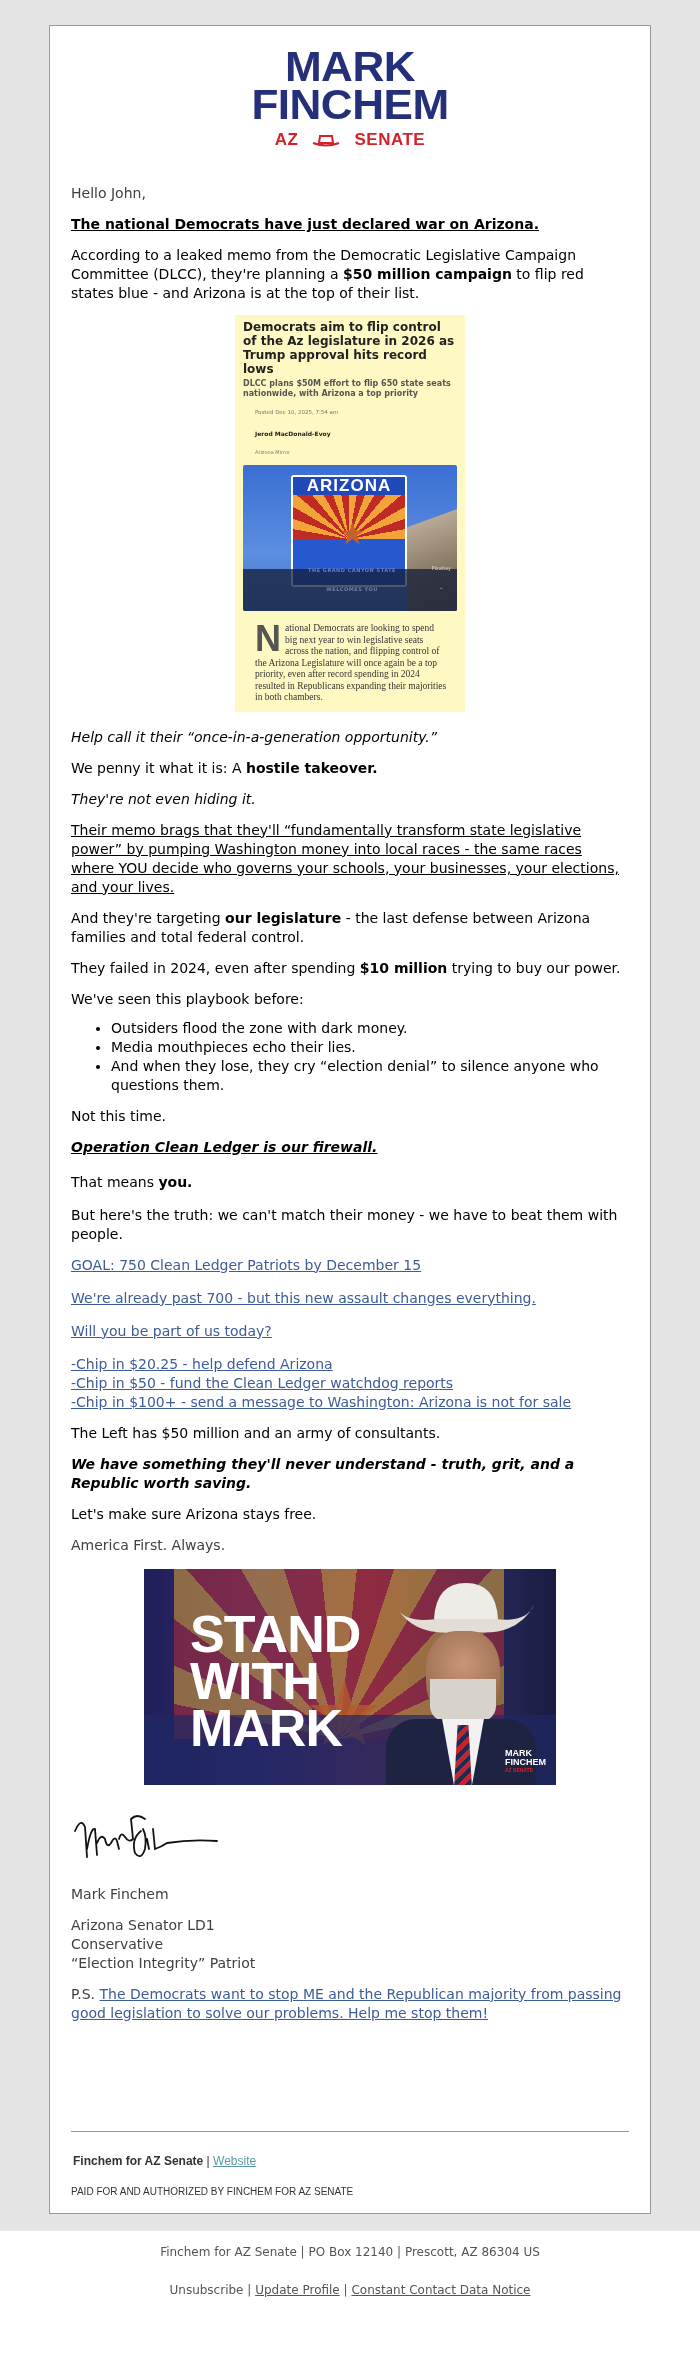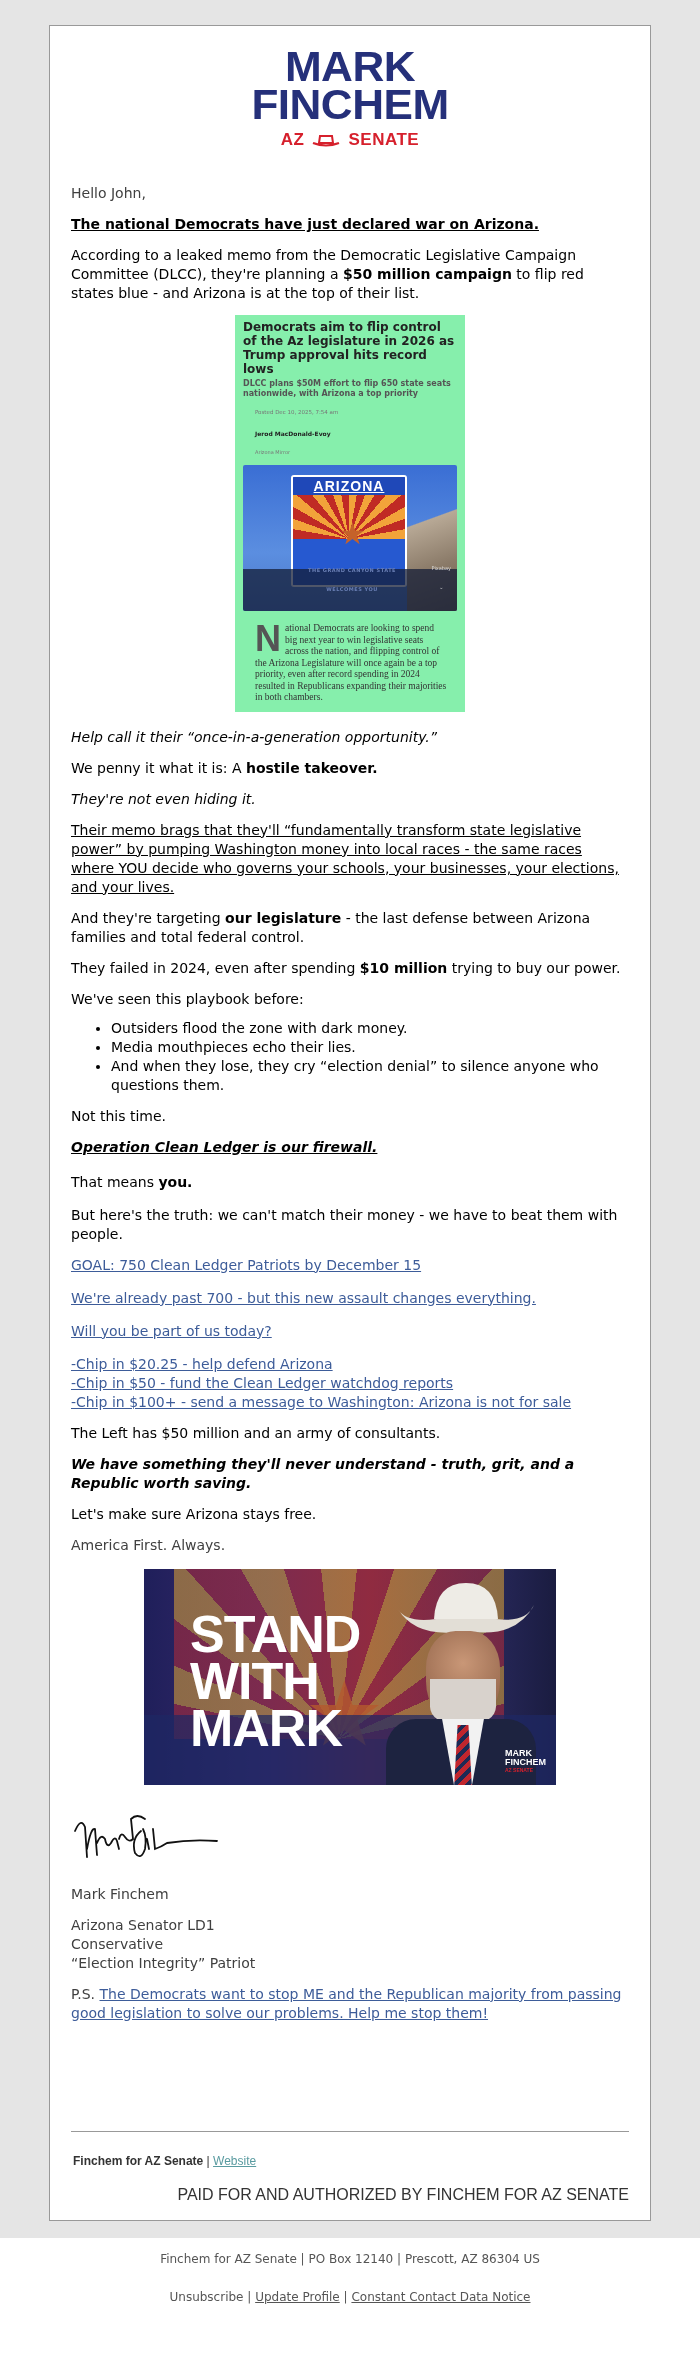--- a/index.html
+++ b/index.html
@@ -13,53 +13,53 @@
   }
   .logo { text-align: center; padding-top: 22px; height: 158px; }
   .logo .line1, .logo .line2 {
     font-family: "Liberation Sans", sans-serif; font-weight: 900;
     color: #25307a; font-size: 42px; line-height: 38px; letter-spacing: -0.5px;
     transform: scaleX(1.05);
   }
   .logo .line3 {
     font-family: "Liberation Sans", sans-serif; font-weight: 700;
     color: #d6202c; font-size: 17px; margin-top: 6px; letter-spacing: 0.5px;
-    display: flex; justify-content: center; align-items: center; gap: 8px;
+    display: flex; justify-content: center; align-items: center; gap: 14px;
   }
   .hat { display: inline-block; width: 28px; height: 14px; }
   .body-text { font-size: 14px; line-height: 19px; font-family: "DejaVu Sans", sans-serif; }
   .body-text p { margin: 0 0 12px 0; }
   .grey { color: #404040; }
   .u { text-decoration: underline; }
   .b { font-weight: bold; }
   .i { font-style: italic; }
   a.link { color: #3d5c99; text-decoration: underline; }
   .headline { font-weight: bold; text-decoration: underline; margin: 14px 0 14px 0; }
   .clip {
-    width: 230px; margin: 0 auto 16px auto; background: #86efac;
+    width: 230px; margin: 0 auto 16px auto; background: #fef9c3;
     padding: 5px 8px 6px 8px;
   }
   .clip h3 { font-size: 12px; line-height: 14px; color: #222; font-weight: bold; }
   .clip .sub { font-size: 8px; line-height: 10px; color: #555; font-weight: bold; margin-top: 3px; }
   .clip .meta1 { font-size: 5.5px; color: #777; margin-top: 4px; padding-left: 12px; }
   .clip .meta2 { font-size: 6px; color: #222; font-weight: bold; padding-left: 12px; margin-top: 2px; }
   .clip .meta3 { font-size: 5px; color: #777; padding-left: 12px; }
   .clip .photo {
     position: relative; width: 214px; height: 146px; margin-top: 3px;
     background: linear-gradient(#3a6ed4, #5b8ee0 60%, #4a78c8);
     overflow: hidden; border-radius: 2px;
   }
   .rocks { position: absolute; right: 0; bottom: 0; width: 50px; height: 110px;
     background: linear-gradient(160deg, transparent 20%, #b8a996 21%, #8a7a68 60%, #6d5d4c);
   }
   .sign { position: absolute; left: 48px; top: 10px; width: 116px; height: 112px;
     border: 2px solid #fff; border-radius: 3px; overflow: hidden; background: #2a56c8; }
   .sign .top { height: 18px; background: #1f48b8; color: #fff; font-weight: bold;
-    font-size: 14px; text-align: center; line-height: 18px; letter-spacing: 1px;
-    font-family: "Liberation Sans", sans-serif; text-decoration: underline; }
+    font-size: 17px; text-align: center; line-height: 18px; letter-spacing: 1px;
+    font-family: "Liberation Sans", sans-serif; }
   .sign .rays { height: 44px; background:
     repeating-conic-gradient(from -90deg at 50% 100%, #c02a25 0deg 10deg, #f2a33a 10deg 20deg);
   }
   .sign .star { position: absolute; left: 46px; top: 44px; color: #c5622a; font-size: 30px; line-height: 26px; }
   .sign .blue { height: 50px; background: #2659d0; }
   .photo .overlay { position: absolute; left: 0; right: 0; bottom: 0; height: 42px;
     background: rgba(20,30,55,0.75); }
   .photo .caption { position: absolute; left: 54px; bottom: 12px; width: 110px;
     font-size: 5px; color: #6a7fb5; text-align: center; font-weight: bold; letter-spacing: 0.5px; }
   .photo .pixabay { position: absolute; right: 6px; bottom: 14px; font-size: 5px; color: #ddd; text-align:center; }
@@ -94,21 +94,21 @@
     background: repeating-linear-gradient(135deg, #c0262e 0 5px, #1d2a55 5px 9px); clip-path: polygon(20% 0, 80% 0, 100% 100%, 0 100%); }
   .banner .mini-logo { position: absolute; right: 10px; bottom: 12px; color: #fff; font-family: "Liberation Sans", sans-serif;
     font-weight: 900; font-size: 9px; line-height: 9px; text-align: left; }
   .banner .mini-logo span { display:block; color:#d6202c; font-size: 5px; line-height: 6px; }
   .signature { height: 62px; margin: 0 0 14px 0; }
   .sig-block p { margin: 0 0 12px 0; }
   .footer-sep { border: none; border-top: 1px solid #999; margin: 108px 0 22px 0; }
   .footer-line { font-family: "Liberation Sans", sans-serif; font-size: 12px; color: #333; padding-left: 2px; }
   .footer-line .fb { font-weight: bold; }
   .footer-line a { color: #5a9ba0; text-decoration: underline; }
-  .paid { font-family: "Liberation Sans", sans-serif; font-size: 16px; color: #333; text-align: right; margin-top: 18px; padding-bottom: 6px; }
+  .paid { font-family: "Liberation Sans", sans-serif; font-size: 10px; color: #333; text-align: left; margin-top: 18px; padding-bottom: 6px; }
   .cc-footer { background: #fff; text-align: center; font-family: "DejaVu Sans", sans-serif; font-size: 12px; color: #555; padding: 14px 0 0 0; height: 110px; }
   .cc-footer .addr { margin-bottom: 24px; }
   .cc-footer a { color: #555; text-decoration: underline; }
 </style>
 </head>
 <body>
 
 <div class="outer-bg">
   <div class="card">
 

